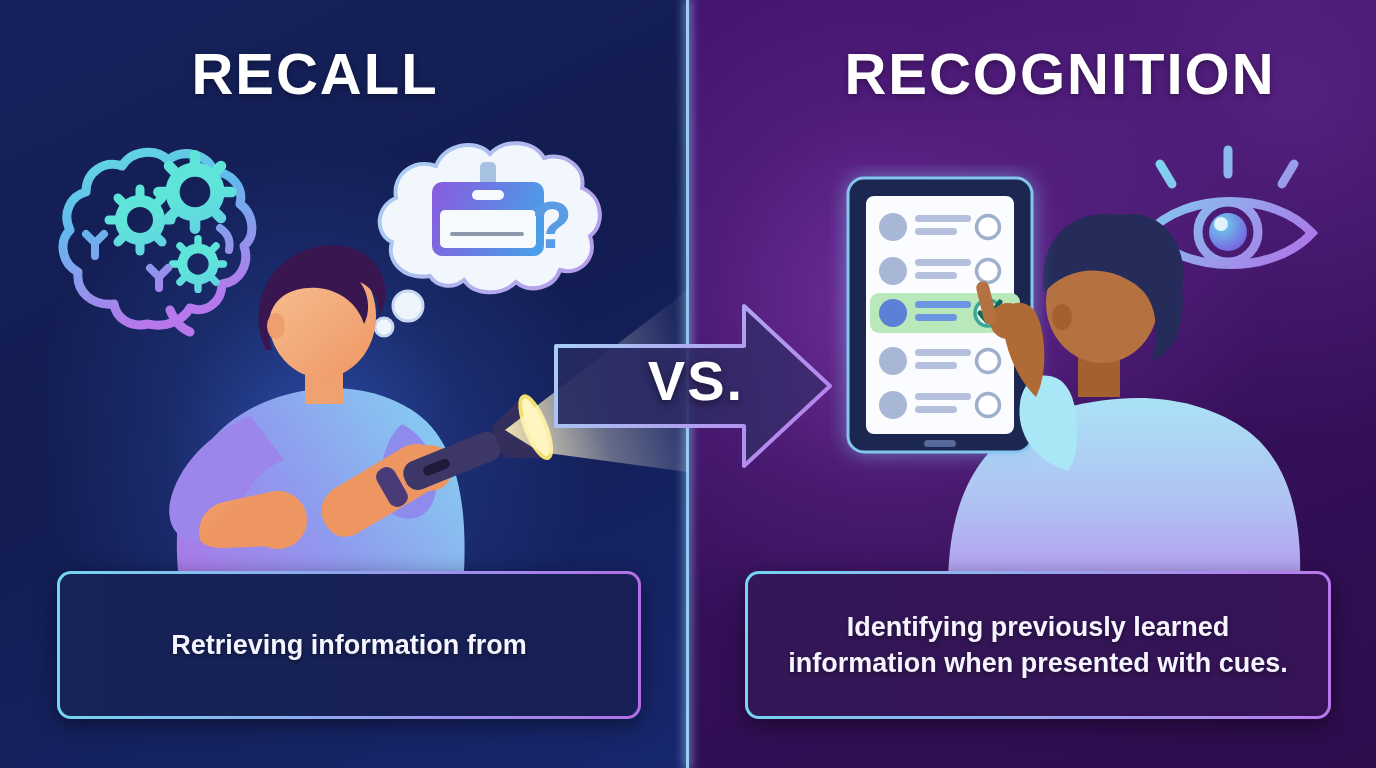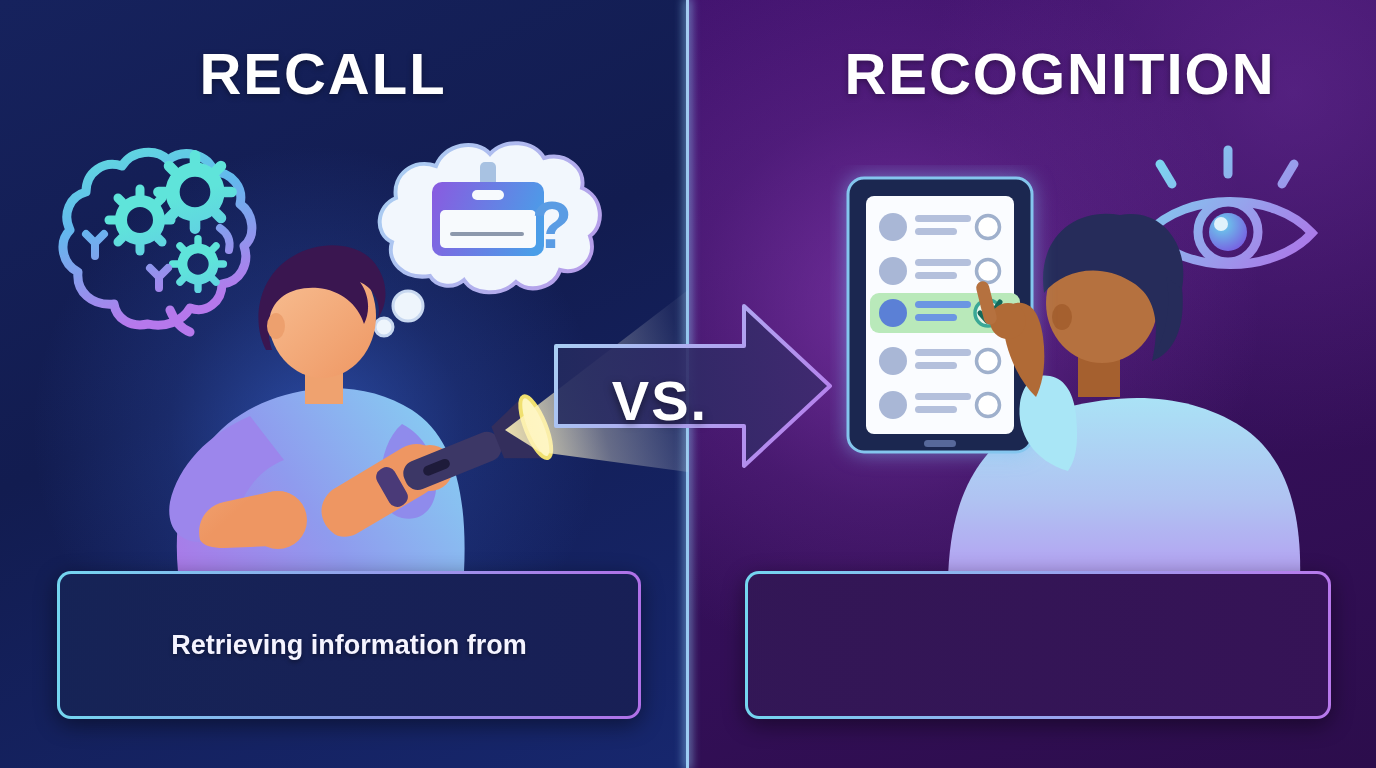--- a/index.html
+++ b/index.html
@@ -24,21 +24,21 @@
   .divider{
     position:absolute;left:686px;top:0;width:3px;height:768px;
     background:linear-gradient(180deg,#a6ccf2 0%,#8ec2ec 50%,#9ecdf4 100%);
     box-shadow:0 0 10px 2px rgba(140,195,240,0.7);
   }
   .title{
     position:absolute;top:40px;margin:0;color:#ffffff;
     font-size:58px;font-weight:800;letter-spacing:2px;text-align:center;
     text-shadow:0 2px 6px rgba(0,0,0,0.35);
   }
-  .title.recall{left:16px;width:614px;}
+  .title.recall{left:8px;width:614px;}
   .title.recog{left:716px;width:688px;}
   .desc-box{
     position:absolute;top:571px;height:142px;border-radius:14px;
     border:3px solid transparent;
     box-shadow:0 6px 22px rgba(0,0,0,0.45);
     display:flex;flex-direction:column;justify-content:center;align-items:center;
     color:#f5f4ff;font-size:27px;font-weight:700;line-height:36px;text-align:center;
     text-shadow:0 2px 4px rgba(0,0,0,0.4);
   }
   .desc-box.left-box{
@@ -48,24 +48,23 @@
       linear-gradient(90deg,#74d6f0,#b070e8) border-box;
   }
   .desc-box.right-box{
     left:745px;width:580px;
     background:
       linear-gradient(rgba(48,15,80,0.96),rgba(48,15,80,0.96)) padding-box,
       linear-gradient(90deg,#74d6f0,#b878ec) border-box;
   }
   .abs{position:absolute;}
   .vs-label{
-    position:absolute;left:560px;top:348px;width:200px;text-align:center;
+    position:absolute;left:596px;top:348px;width:200px;text-align:center;
     color:#ffffff;font-size:56px;font-weight:800;letter-spacing:2px;
     text-shadow:0 3px 8px rgba(0,0,0,0.5);
-    margin-top:20px;
   }
   svg{display:block;}
 </style>
 </head>
 <body>
 
 <div class="canvas">
 
   <div class="panel left"></div>
   <div class="panel right"></div>
@@ -301,15 +300,17 @@
     <polygon points="505,430 688,290 688,472 540,452" fill="url(#beamGrad)"></polygon>
     <path fill="url(#arrowFill)" fill-opacity="0.9" stroke="url(#arrowStroke)" stroke-width="4" stroke-linejoin="round" d="M556,346 L744,346 L744,306 L830,386 L744,466 L744,426 L556,426 Z"></path>
   </svg>
 
   <div class="vs-label">VS.</div>
 
   <div class="desc-box left-box">
     <span>Retrieving information from</span>
   </div>
   <div class="desc-box right-box">
+    <span>Identifying previously learned</span>
+    <span>information when presented with cues.</span>
   </div>
 
 </div>
 
 </body></html>

